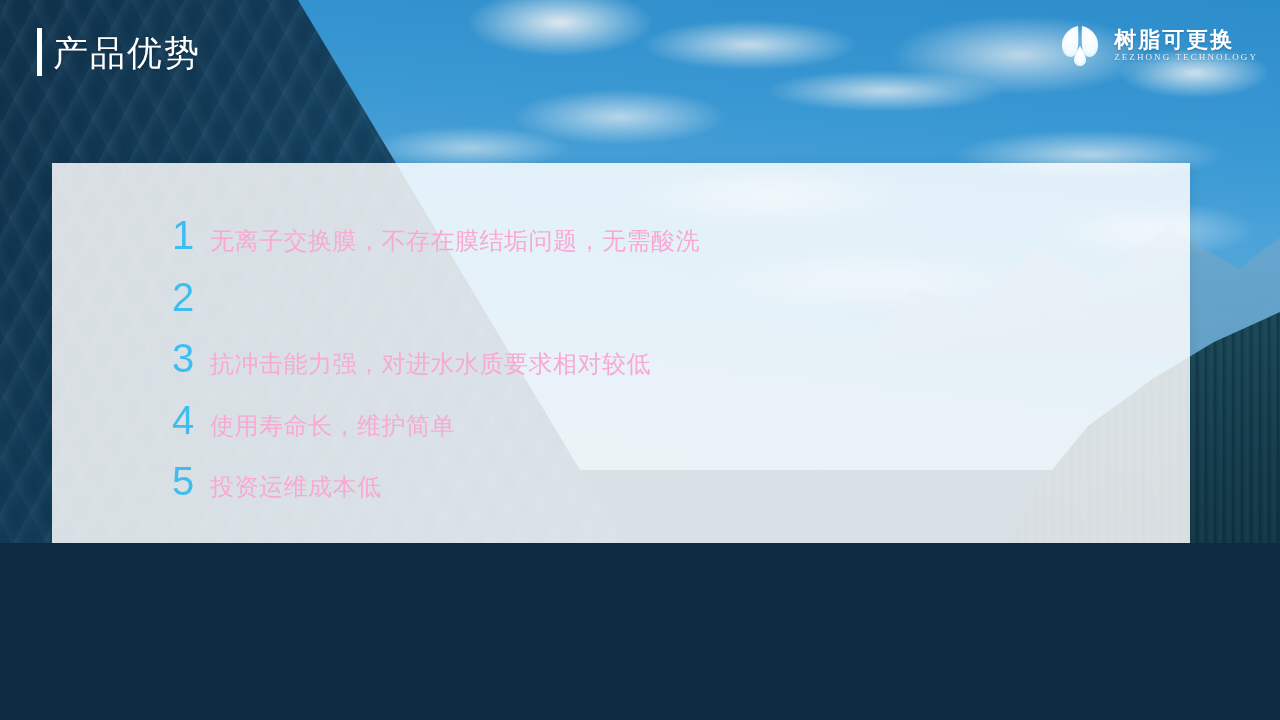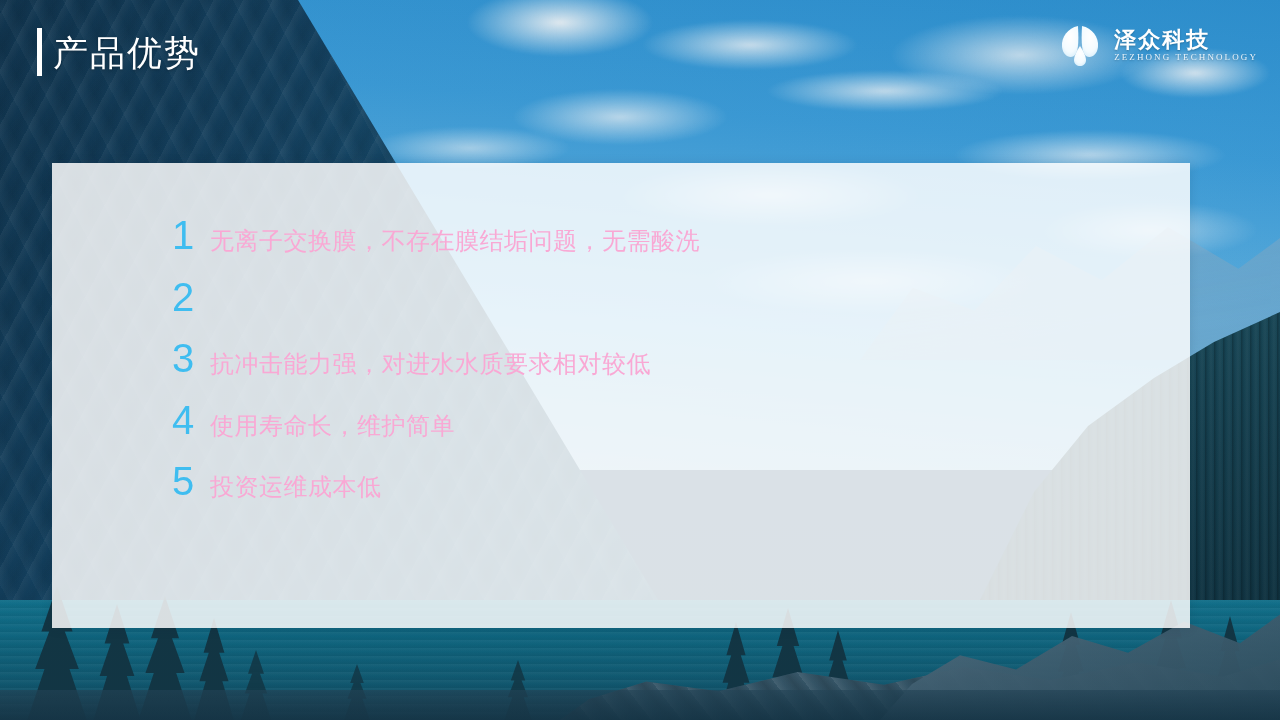--- a/index.html
+++ b/index.html
@@ -8,21 +8,21 @@
     padding: 0;
     background: #0d2a42;
   }
   body {
     font-family: "Liberation Sans", "DejaVu Sans", sans-serif;
   }
 
   #slide {
     position: relative;
     width: 1280px;
-    height: 720px;
+    height: 543px;
     overflow: hidden;
     background: #1b4a6b;
   }
 
   
   .bg-layer { position: absolute; inset: 0; }
 
   
   .sky {
     position: absolute;
@@ -303,21 +303,21 @@
           <stop offset="0%" stop-color="#ffffff"></stop>
           <stop offset="70%" stop-color="#f3fbff"></stop>
           <stop offset="100%" stop-color="#d8eefa"></stop>
         </radialGradient>
       </defs>
       <path d="M22 4 C12 6 5 15 6 25 C7 33 13 37 18 34 C22 31 23 22 22 4 Z" fill="url(#petalGrad)"></path>
       <path d="M26 4 C36 6 43 15 42 25 C41 33 35 37 30 34 C26 31 25 22 26 4 Z" fill="url(#petalGrad)"></path>
       <path d="M24 24 C20 30 18 35 18 38 C18 42 21 44 24 44 C27 44 30 42 30 38 C30 35 28 30 24 24 Z" fill="url(#petalGrad)"></path>
     </svg>
     <div class="logo-text-block">
-      <div class="logo-cn">泽众科技</div>
+      <div class="logo-cn">树脂可更换</div>
       <div class="logo-en">ZEZHONG TECHNOLOGY</div>
     </div>
   </div>
 
   <div class="panel">
     <div class="list" id="advantage-list">
         <div class="list-item">
           <span class="item-num">1</span>
           <span class="item-text">无离子交换膜，不存在膜结垢问题，无需酸洗</span>
         </div>

